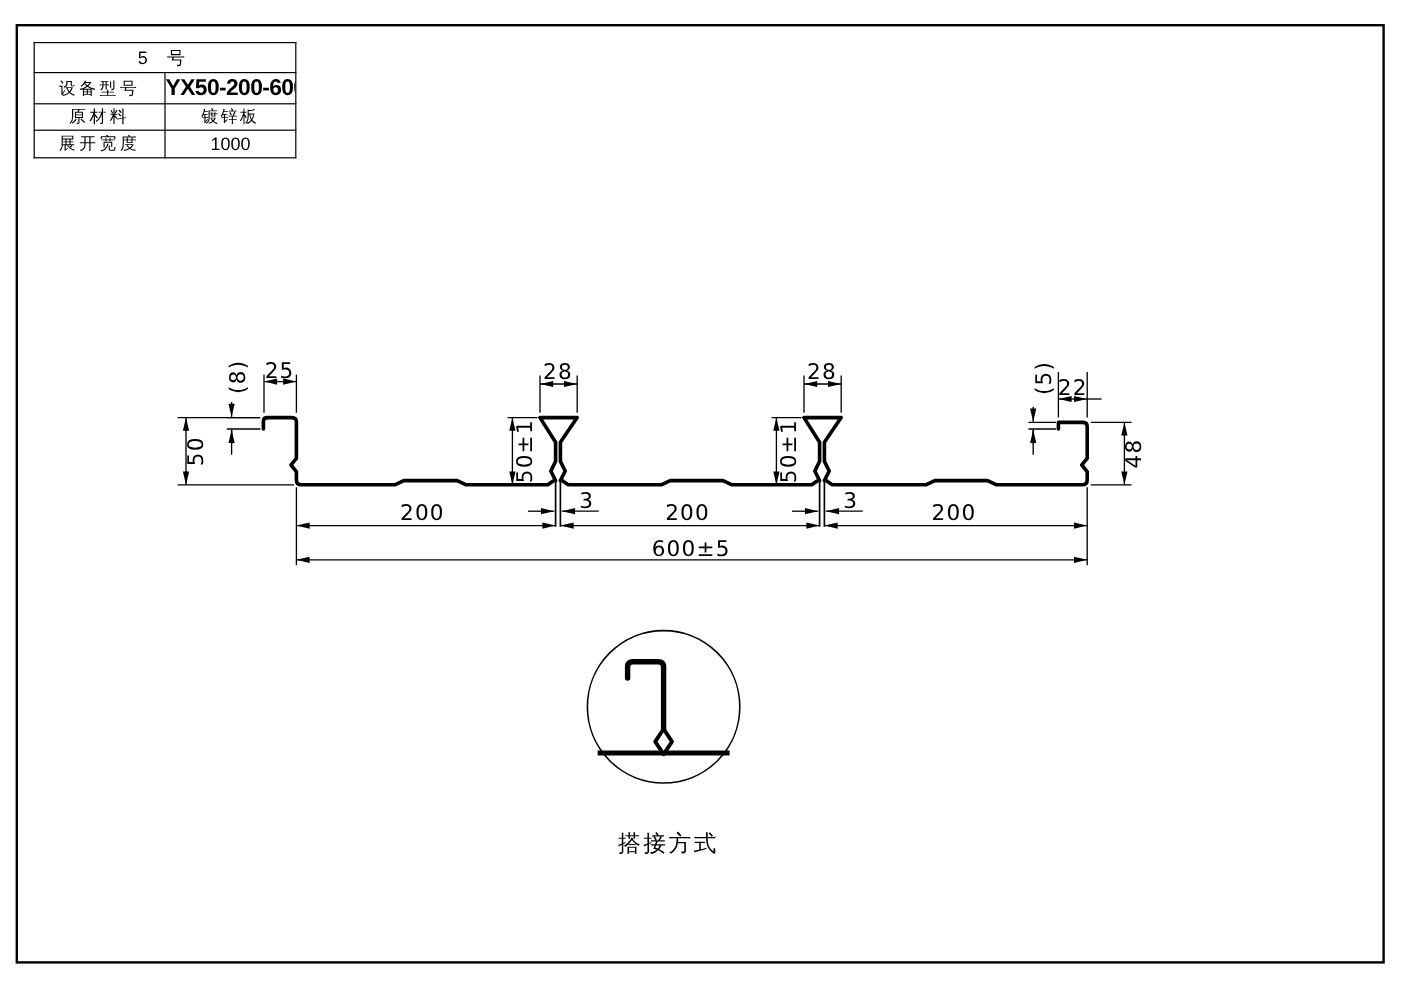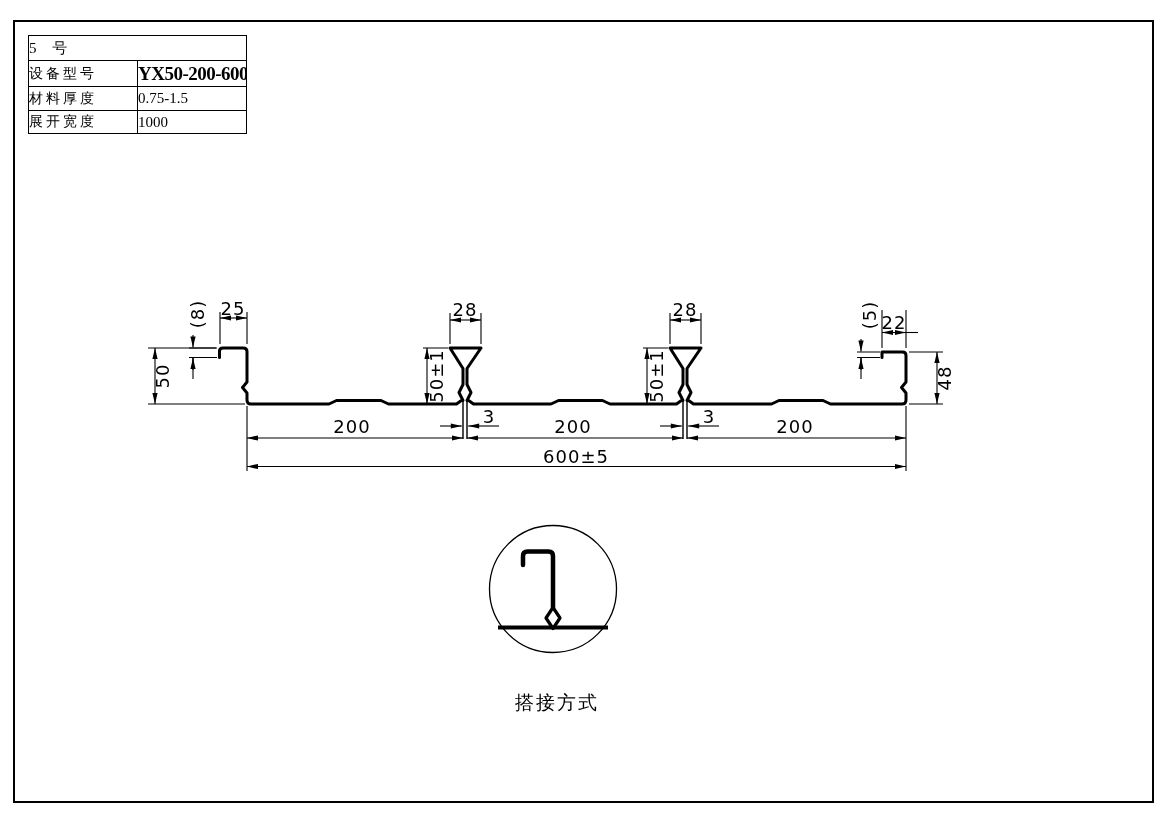--- a/index.html
+++ b/index.html
@@ -2,22 +2,22 @@
 <html><head>
 <meta charset="utf-8">
 <style>
   html,body{margin:0;padding:0;background:#fff;}
   .page{position:relative;width:1169px;height:827px;background:#ffffff;overflow:hidden;
         font-family:"Liberation Sans",sans-serif;color:#000;}
   .frame{position:absolute;left:13px;top:20px;width:1141px;height:783px;
          border:2.5px solid #000;box-sizing:border-box;}
   table.spec{position:absolute;left:28px;top:35px;width:219px;border-collapse:collapse;
              table-layout:fixed;}
-  table.spec td{border:1.6px solid #000;padding:0;vertical-align:middle;
-                font-family:Liberation Serif, serif;overflow:hidden;white-space:nowrap;}
+  table.spec td{border:1.6px solid #000;padding:0;text-align:center;vertical-align:middle;
+                font-family:Liberation Sans, sans-serif;overflow:hidden;white-space:nowrap;}
   td.lbl{width:107px;font-size:14px;letter-spacing:3px;margin-left:12px;}
   td.val{width:112px;font-size:15px;}
   tr.r-title td{height:24px;font-size:15px;letter-spacing:6px;}
   tr.r-model td{height:25px;}
   tr.r-model td.val{font-size:19px;font-weight:bold;letter-spacing:-0.5px;}
   tr.r-mat td{height:21px;}
   tr.r-mat td.val{font-size:14px;letter-spacing:2px;}
   tr.r-thick td{height:23px;}
   tr.r-width td{height:22px;}
   svg.draw{position:absolute;left:0;top:0;}
@@ -32,23 +32,23 @@
 
   <table class="spec">
     <tbody>
         <tr class="r-title">
       <td colspan="2">5 号</td>
     </tr>
     <tr class="r-model">
       <td class="lbl">设备型号</td>
       <td class="val">YX50-200-600</td>
     </tr>
-    <tr class="r-thick">
-      <td class="lbl">材料厚度</td>
-      <td class="val">0.75-1.5</td>
+    <tr class="r-mat">
+      <td class="lbl">原材料</td>
+      <td class="val">镀锌板</td>
     </tr>
     <tr class="r-width">
       <td class="lbl">展开宽度</td>
       <td class="val">1000</td>
     </tr>
   </tbody>
     </table>
 
   <svg class="draw" width="1169" height="827" viewBox="0 0 1169 827">
     <defs>

